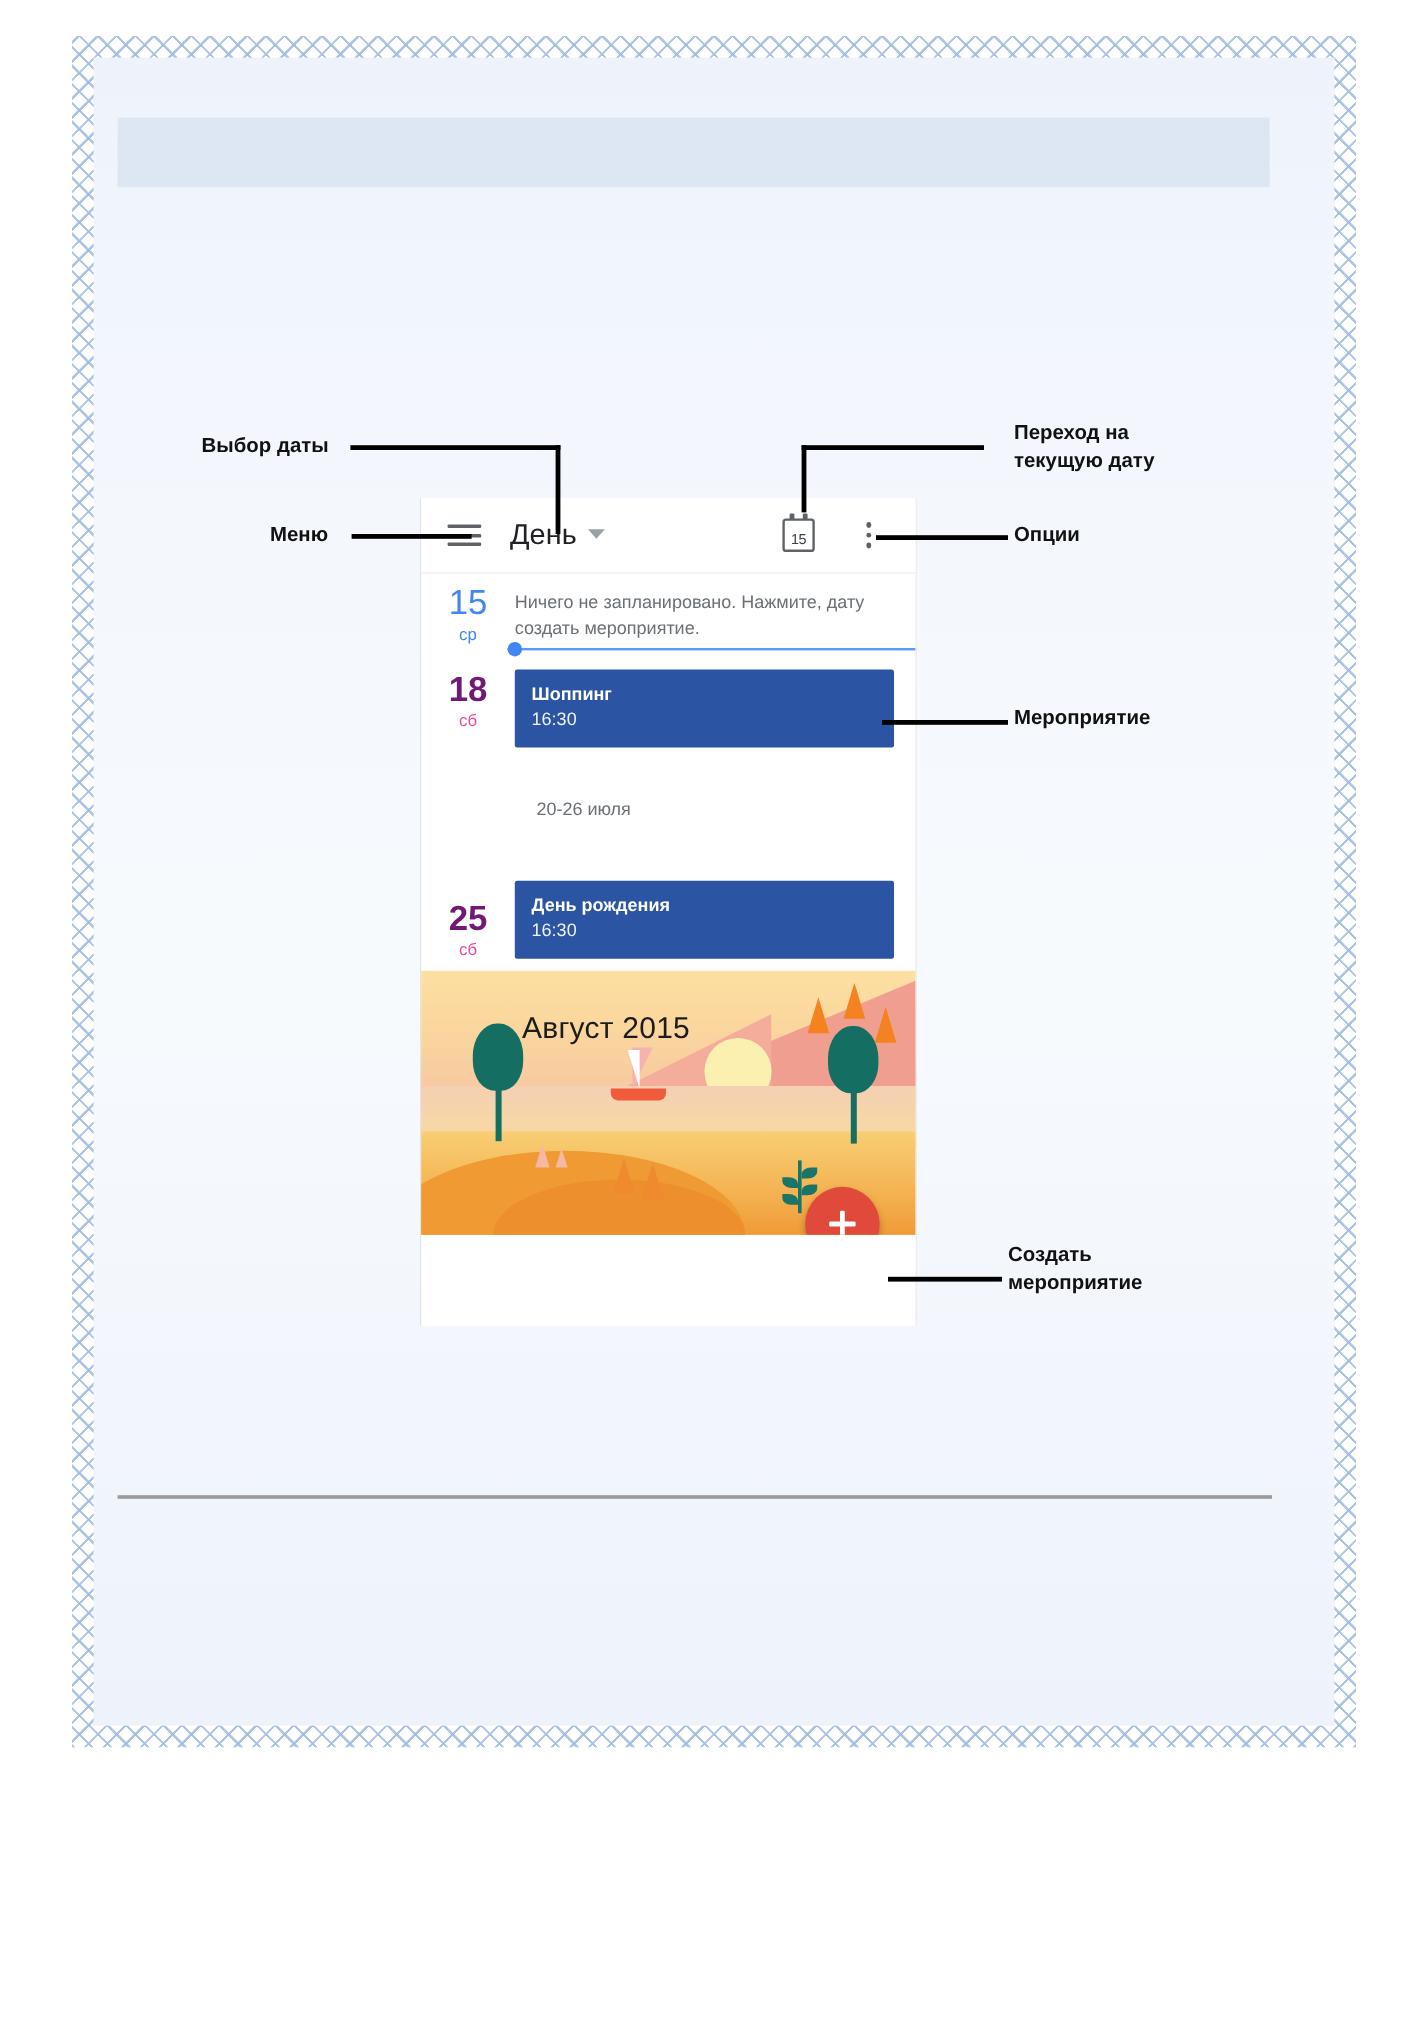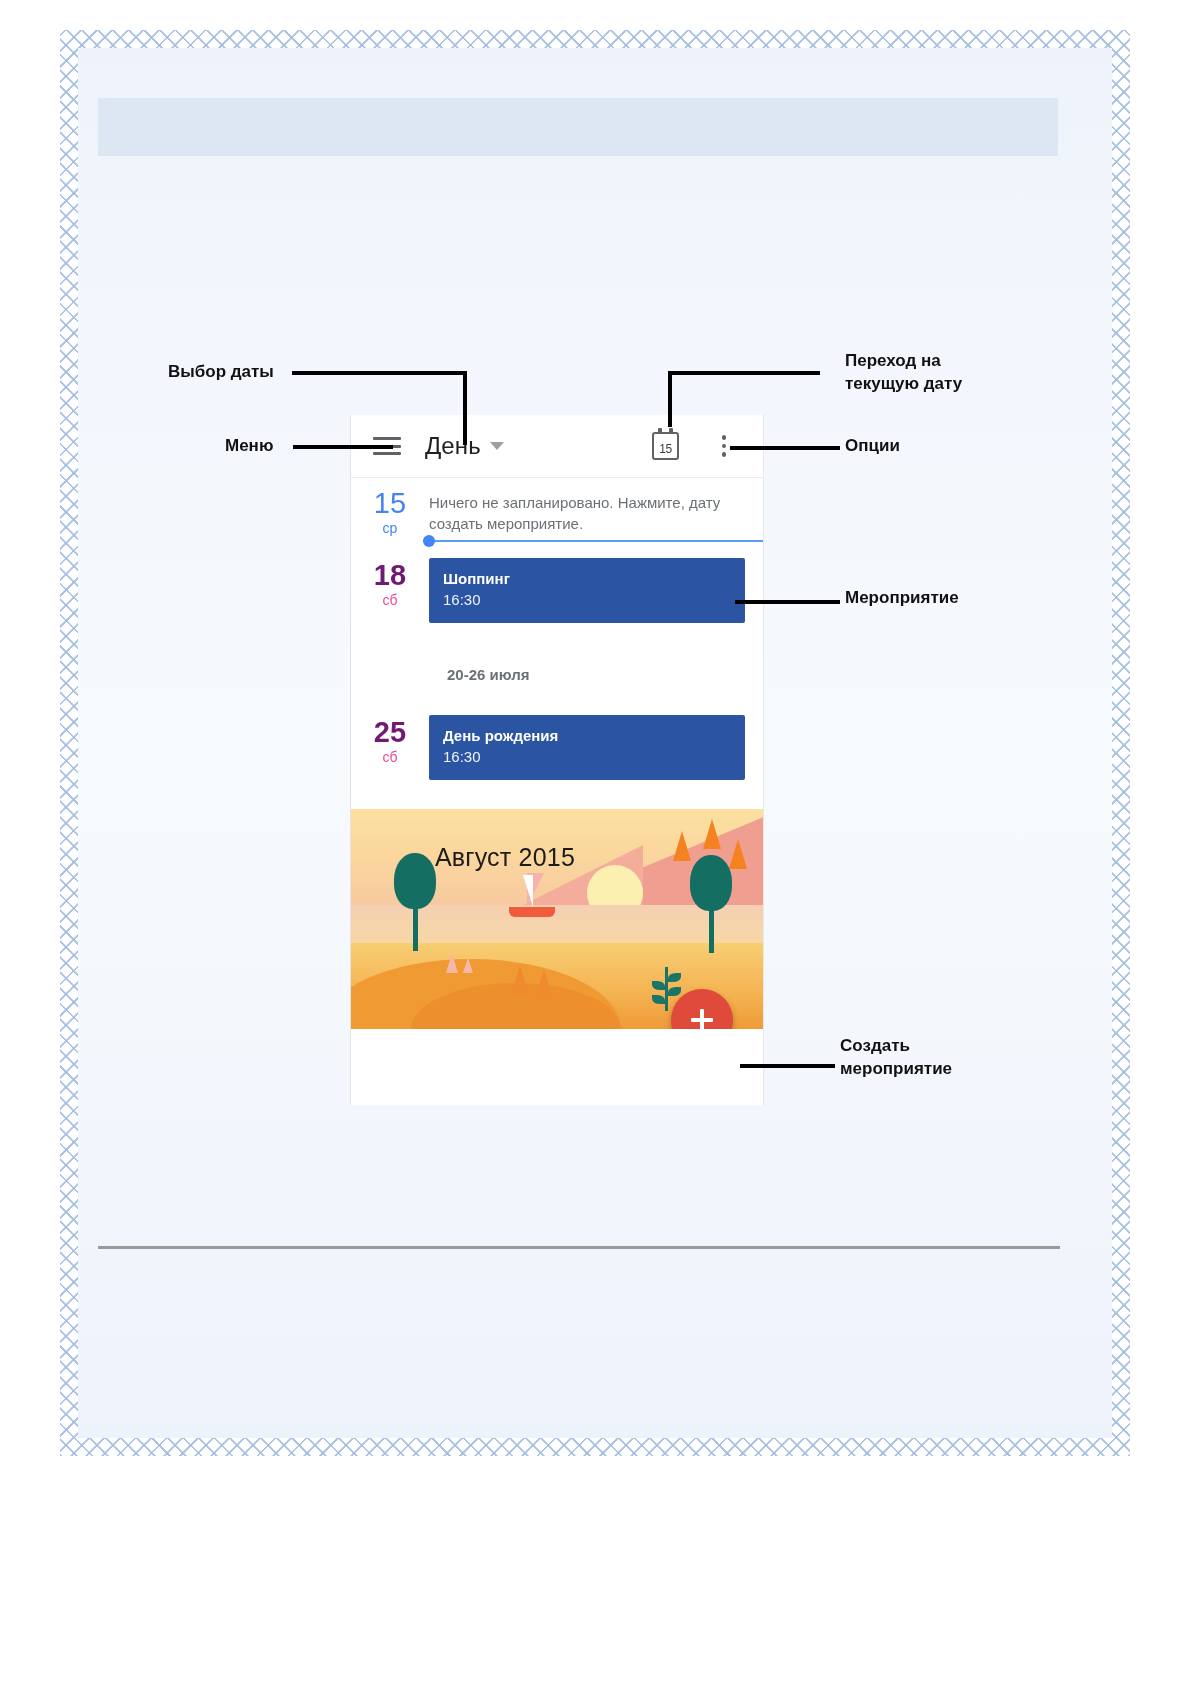--- a/index.html
+++ b/index.html
@@ -126,21 +126,21 @@
   }
 
   .event{
     background:#2b55a3; color:#fff; border-radius:2px;
     padding:11px 14px 13px 14px; margin-top:8px;
   }
   .event .etitle{ font-size:15px; font-weight:bold; line-height:19px; }
   .event .etime{ font-size:15px; line-height:20px; margin-top:2px; color:#eef2fb;}
 
   .week-label{
-    font-size:15px; color:#6b7075; padding:0 0 0 0;font-weight:bold;
+    font-size:15px; color:#6b7075; padding:0 0 0 0;
   }
   .week-row{ display:flex; }
   .week-row .lbl{ flex:1 1 auto; padding:26px 0 24px 18px; }
 
   
   .illus{
     position:relative; height:220px; overflow:hidden;
     background:linear-gradient(180deg,#fbe3a9 0%, #fbd9a0 18%, #f6c0a2 40%, #f0b69e 47%, #f6cd93 55%, #f7c370 72%, #f0a94e 100%);
   }
   .sky{
@@ -297,21 +297,21 @@
           <div class="etime">16:30</div>
         </div>
       </div>
     </div>
 
     <div class="week-row">
       <div class="daycell"></div>
       <div class="lbl week-label">20-26 июля</div>
     </div>
 
-    <div class="row" style="height:92px;">
+    <div class="row" style="height:92px;align-items:flex-end;">
       <div class="daycell">
         <div class="dnum">25</div>
         <div class="dow">сб</div>
       </div>
       <div class="content">
         <div class="event">
           <div class="etitle">День рождения</div>
           <div class="etime">16:30</div>
         </div>
       </div>

